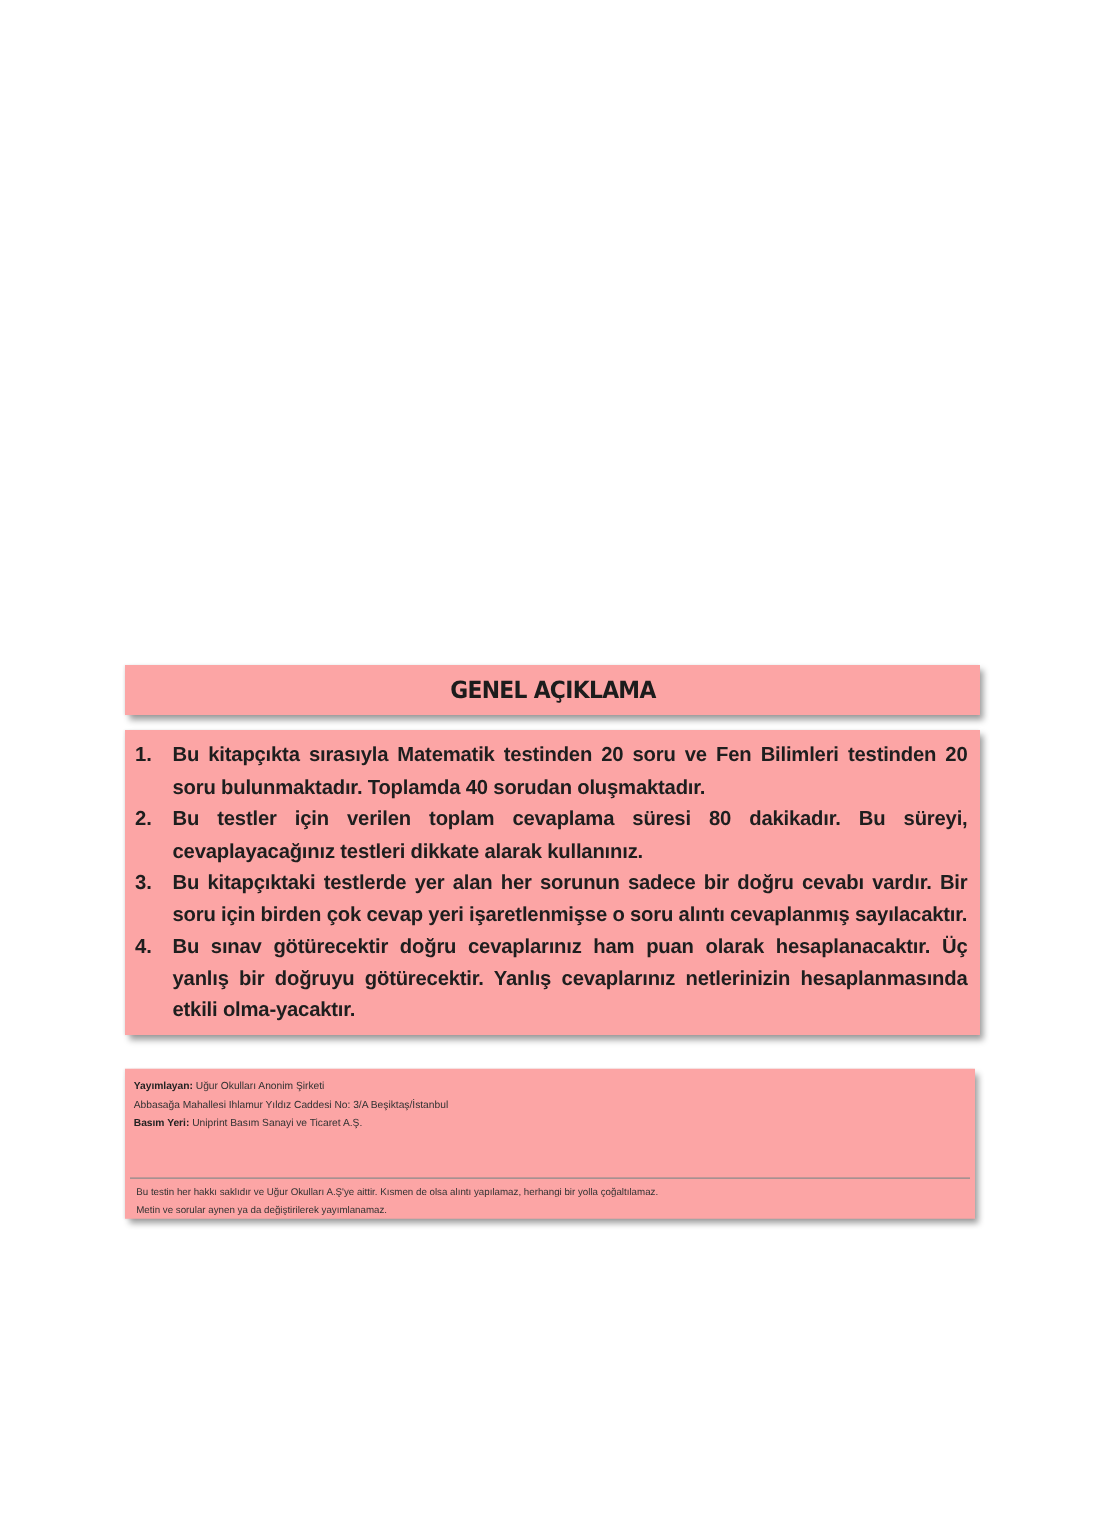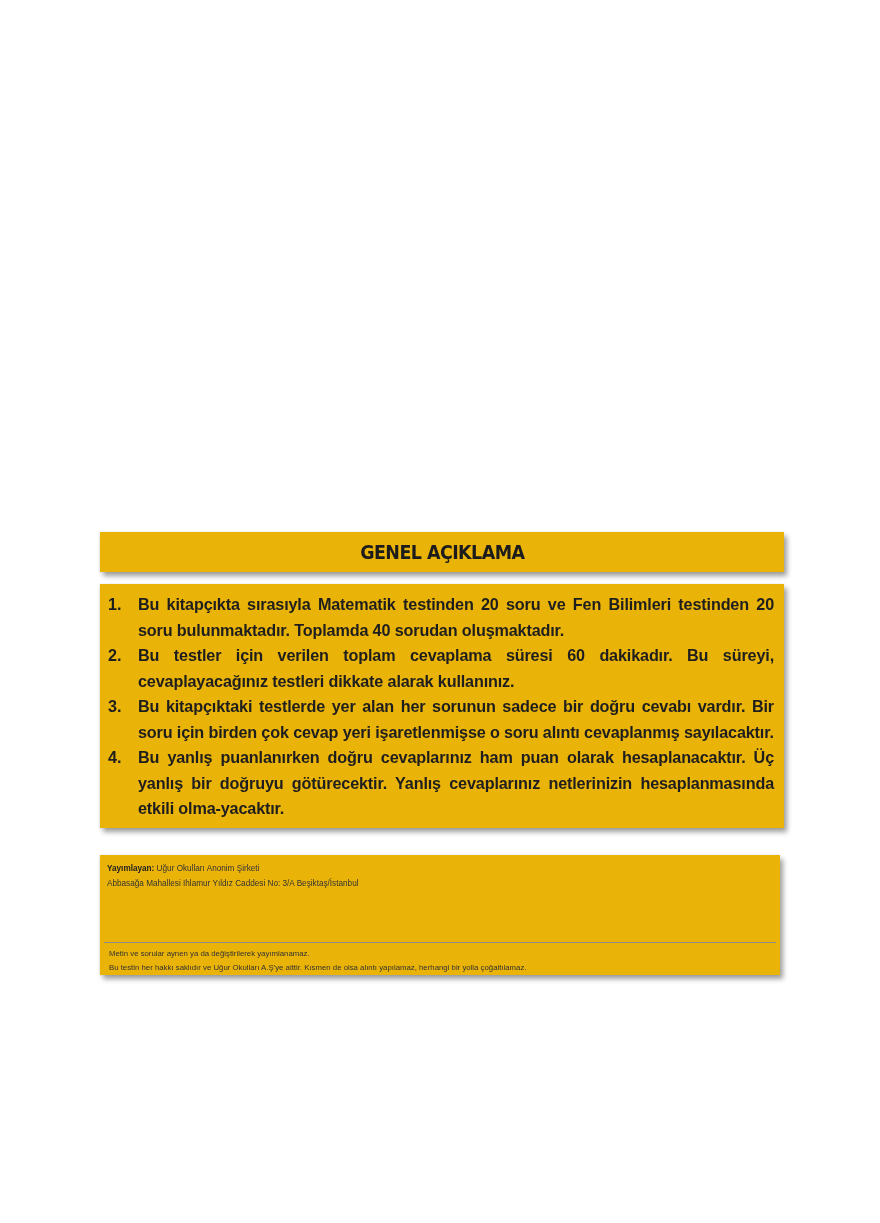--- a/index.html
+++ b/index.html
@@ -10,21 +10,21 @@
   body {
     width: 880px;
     height: 1223px;
     position: relative;
     overflow: hidden;
     font-family: "Liberation Sans", sans-serif;
     color: #1a1a1a;
   }
   .box {
     position: absolute;
-    background: #eab308;
+    background: #fca5a5;
     box-shadow: 3px 4px 5px rgba(0,0,0,0.38), -1px 0 2px rgba(0,0,0,0.08);
   }
   #title-box {
     left: 100px;
     top: 532px;
     width: 684px;
     height: 40px;
     display: flex;
     align-items: center;
     justify-content: center;
@@ -105,38 +105,39 @@
 </div>
 
 <div class="box" id="rules-box">
   <ol class="rules">
     <li class="rule">
       <span class="num">1.</span>
       <span class="text">Bu kitapçıkta sırasıyla Matematik testinden 20 soru ve Fen Bilimleri testinden 20 soru bulunmaktadır. Toplamda 40 sorudan oluşmaktadır.</span>
     </li>
     <li class="rule">
       <span class="num">2.</span>
-      <span class="text">Bu testler için verilen toplam cevaplama süresi 60 dakikadır. Bu süreyi, cevaplayacağınız testleri dikkate alarak kullanınız.</span>
+      <span class="text">Bu testler için verilen toplam cevaplama süresi 80 dakikadır. Bu süreyi, cevaplayacağınız testleri dikkate alarak kullanınız.</span>
     </li>
     <li class="rule">
       <span class="num">3.</span>
       <span class="text">Bu kitapçıktaki testlerde yer alan her sorunun sadece bir doğru cevabı vardır. Bir soru için birden çok cevap yeri işaretlenmişse o soru alıntı cevaplanmış sayılacaktır.</span>
     </li>
     <li class="rule">
       <span class="num">4.</span>
-      <span class="text">Bu yanlış puanlanırken doğru cevaplarınız ham puan olarak hesaplanacaktır. Üç yanlış bir doğruyu götürecektir. Yanlış cevaplarınız netlerinizin hesaplanmasında etkili olma-yacaktır.</span>
+      <span class="text">Bu sınav götürecektir doğru cevaplarınız ham puan olarak hesaplanacaktır. Üç yanlış bir doğruyu götürecektir. Yanlış cevaplarınız netlerinizin hesaplanmasında etkili olma-yacaktır.</span>
     </li>
   </ol>
 </div>
 
 <div class="box" id="imprint-box">
   <div class="imprint-cols">
     <div class="col-left">
       <div class="line"><b>Yayımlayan:</b><span> Uğur Okulları Anonim Şirketi</span></div>
       <div class="line"><span>Abbasağa Mahallesi Ihlamur Yıldız Caddesi No: 3/A Beşiktaş/İstanbul</span></div>
+      <div class="line"><b>Basım Yeri:</b><span> Uniprint Basım Sanayi ve Ticaret A.Ş.</span></div>
     </div>
   </div>
   <div class="divider"></div>
   <div class="rights">
+    <div class="line">Bu testin her hakkı saklıdır ve Uğur Okulları A.Ş'ye aittir. Kısmen de olsa alıntı yapılamaz, herhangi bir yolla çoğaltılamaz.</div>
     <div class="line">Metin ve sorular aynen ya da değiştirilerek yayımlanamaz.</div>
-    <div class="line">Bu testin her hakkı saklıdır ve Uğur Okulları A.Ş'ye aittir. Kısmen de olsa alıntı yapılamaz, herhangi bir yolla çoğaltılamaz.</div>
   </div>
 </div>
 
 </body></html>

